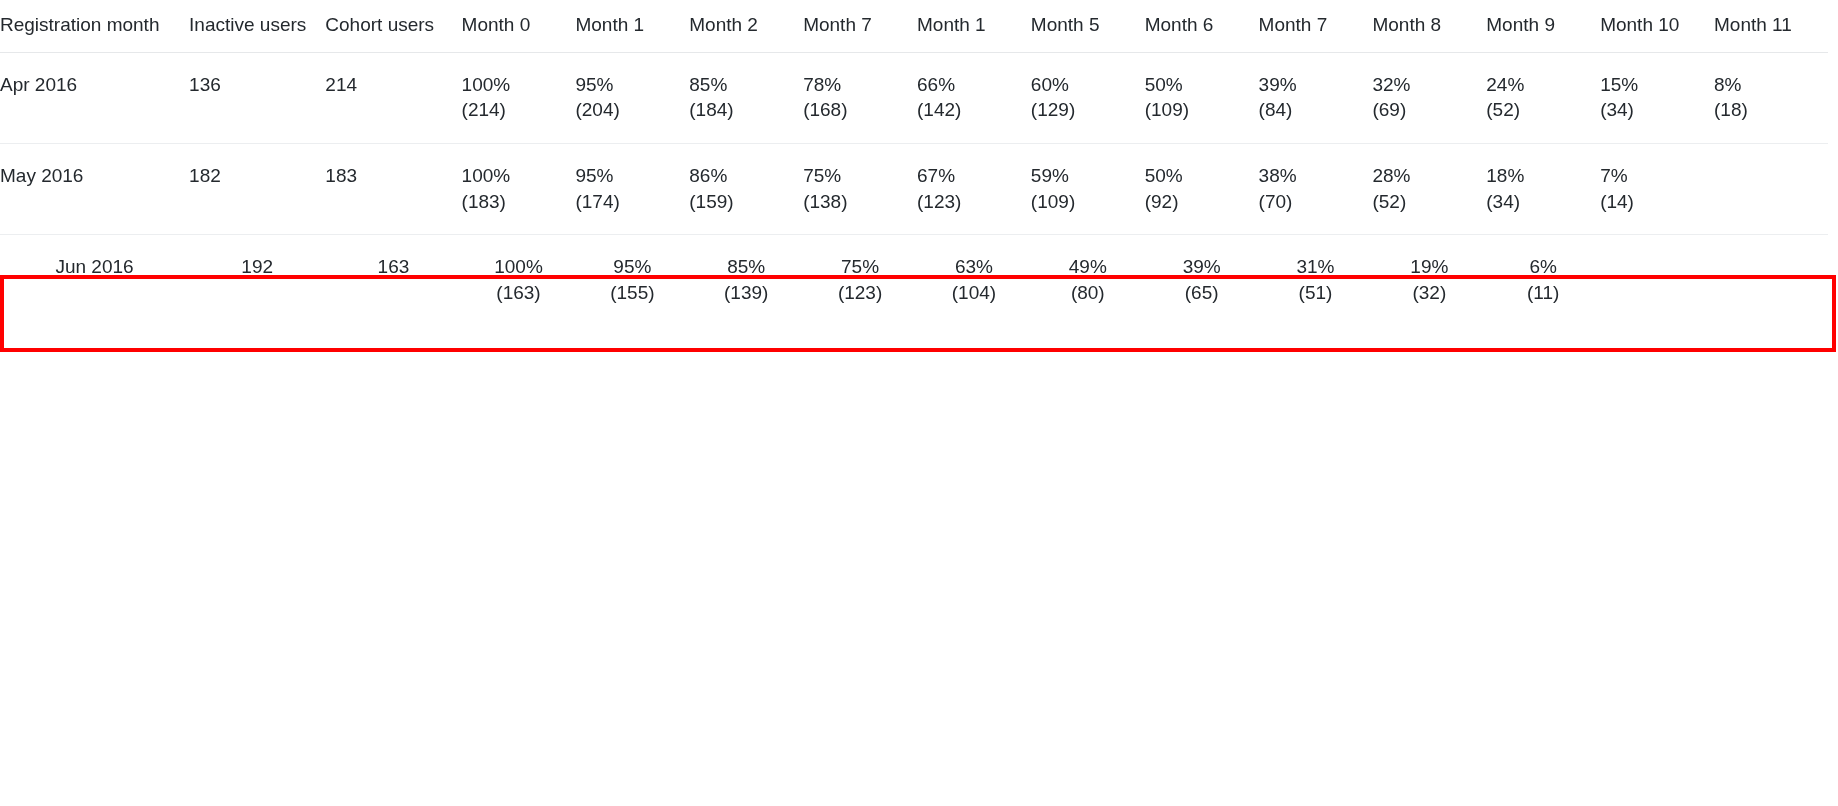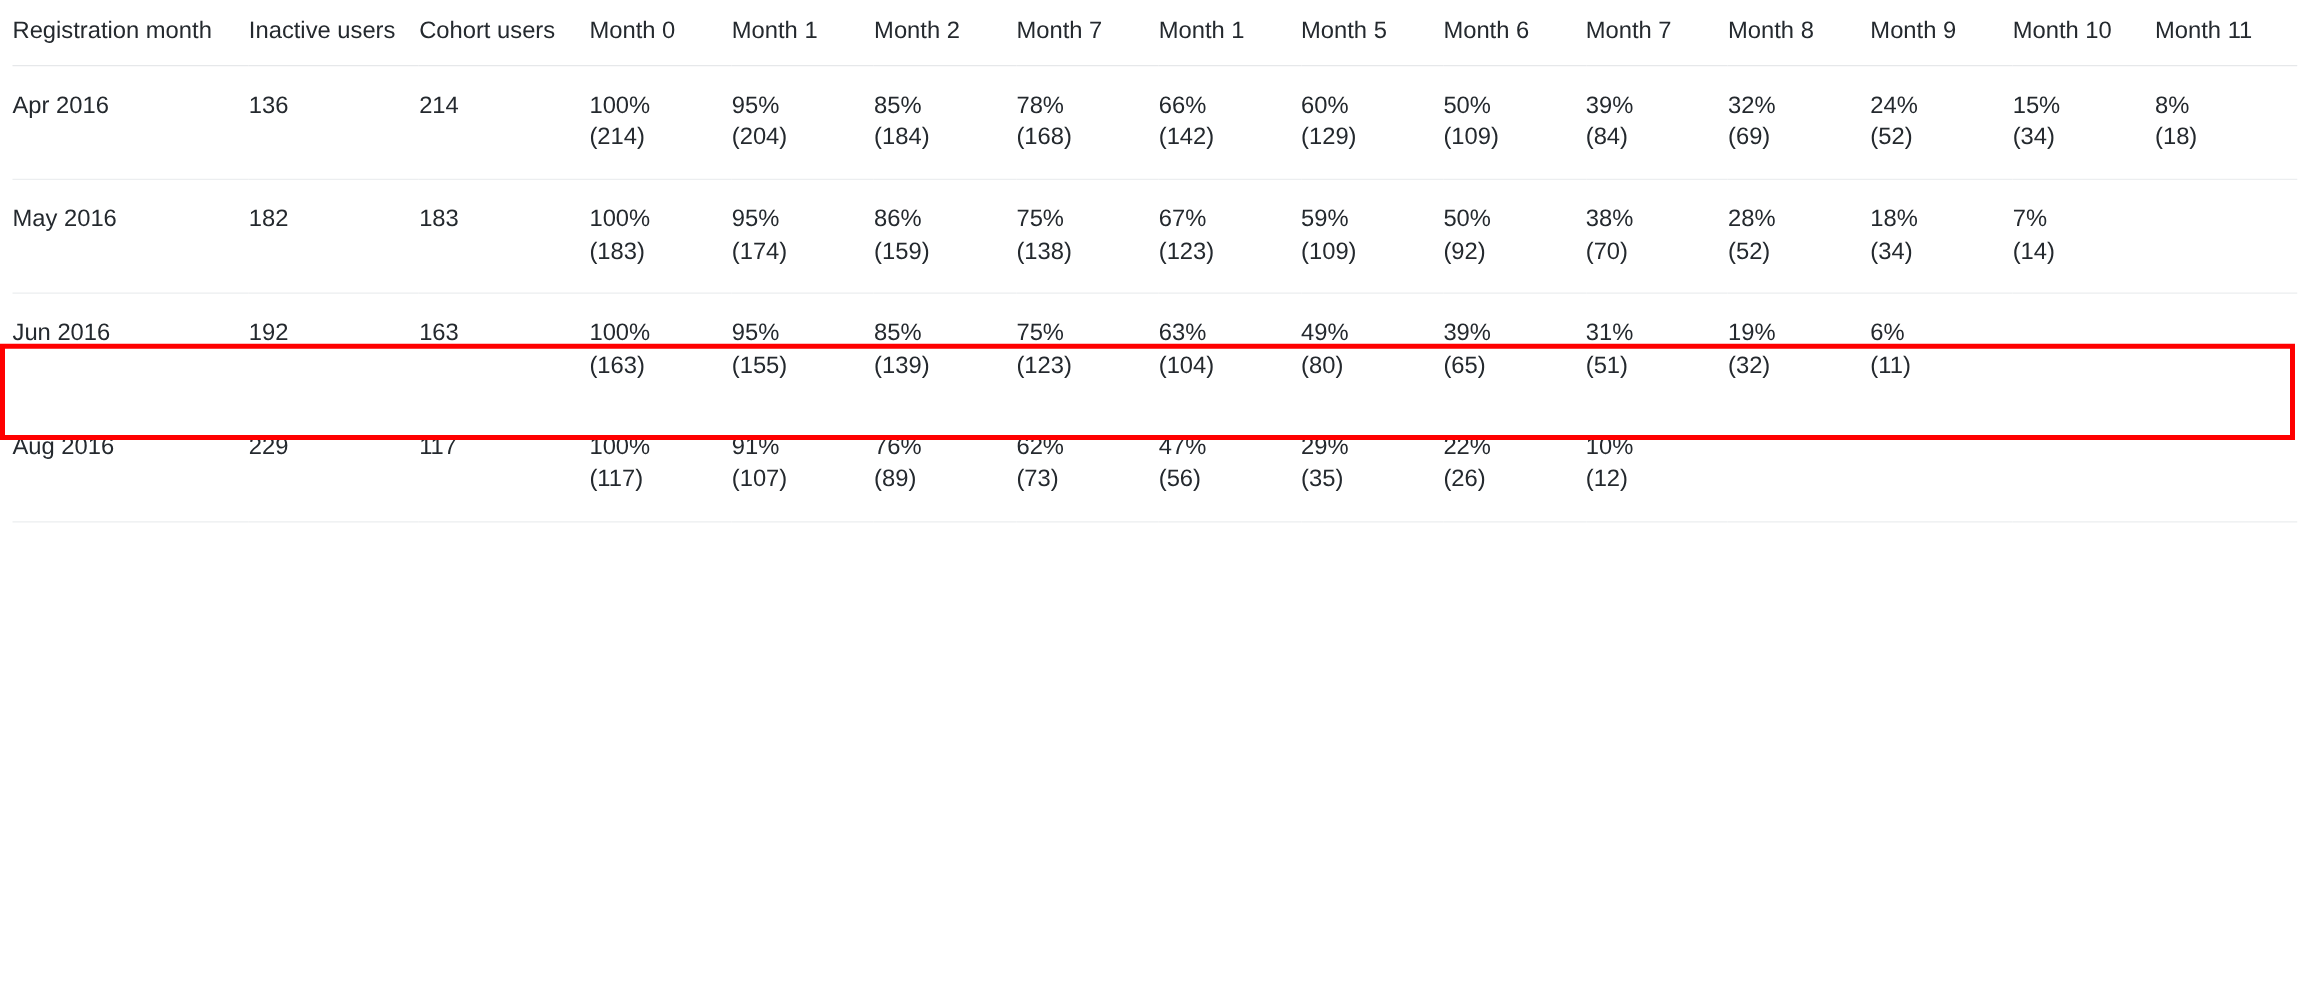--- a/index.html
+++ b/index.html
@@ -12,21 +12,20 @@
     height: 806px;
     font-family: "Liberation Sans", sans-serif;
     color: #24292e;
     overflow: hidden;
   }
   #root {
     position: relative;
     width: 1744px;
     height: 806px;
     box-sizing: border-box;
-    padding-left: 10px;
   }
   table.cohort {
     border-collapse: collapse;
     width: 1828px;
     table-layout: fixed;
     font-size: 19px;
   }
   table.cohort thead th {
     text-align: left;
     font-weight: 400;
@@ -43,20 +42,21 @@
     vertical-align: top;
     font-size: 19px;
     line-height: 1.35;
     padding: 19px 0 20px 0;
     color: #24292e;
     border-bottom: 1px solid #eceef0;
     white-space: pre-line;
   }
   table.cohort tbody tr.highlight td {
     border-bottom: 1px solid transparent;
+    text-align: center;
   }
   
   col.c-reg   { width: 186px; }
   col.c-inact { width: 134px; }
   col.c-total { width: 134px; }
   col.c-month { width: 112px; }
 
   
   #highlight-box {
     position: absolute;
@@ -189,42 +189,17 @@
 (65)</td>
           <td>31%
 (51)</td>
           <td>19%
 (32)</td>
           <td>6%
 (11)</td>
           <td></td>
           <td></td>
         </tr>
-        <tr>
-          <td>Aug 2016</td>
-          <td>229</td>
-          <td>117</td>
-          <td>100%
-(117)</td>
-          <td>91%
-(107)</td>
-          <td>76%
-(89)</td>
-          <td>62%
-(73)</td>
-          <td>47%
-(56)</td>
-          <td>29%
-(35)</td>
-          <td>22%
-(26)</td>
-          <td>10%
-(12)</td>
-          <td></td>
-          <td></td>
-          <td></td>
-          <td></td>
-        </tr>
       </tbody>
   </table>
 
   <div id="highlight-box"></div>
 </div>
 
 </body></html>

